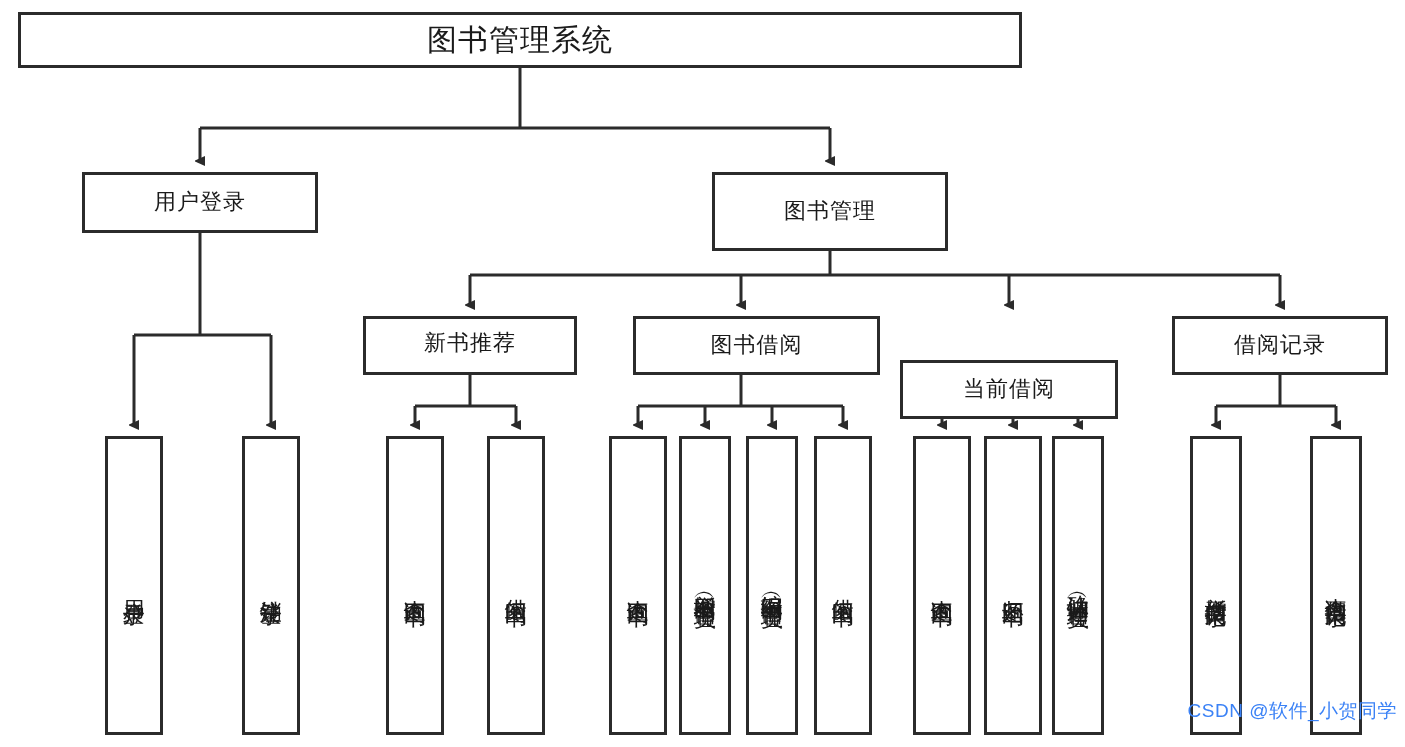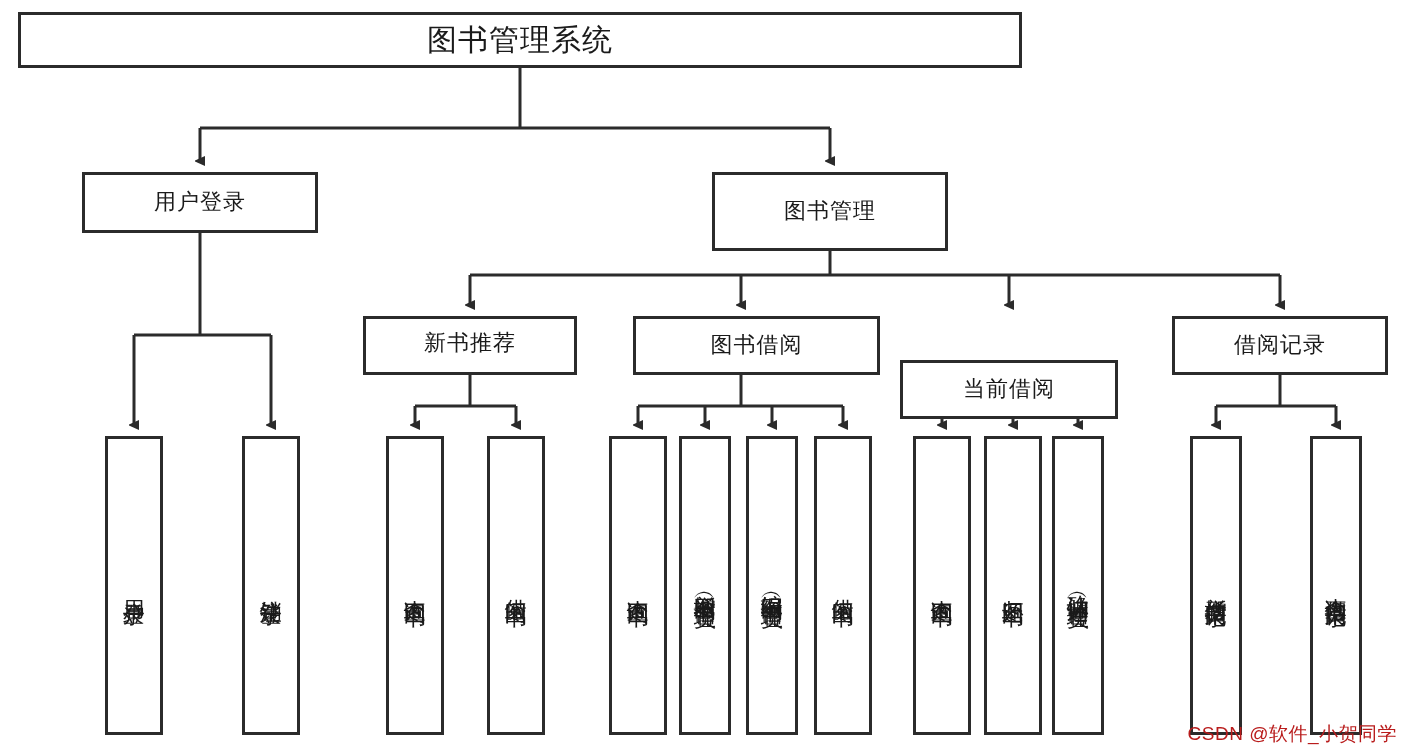--- a/index.html
+++ b/index.html
@@ -55,23 +55,23 @@
   }
   .node.root {
     font-size: 30px;
   }
   .node-label {
     display: block;
   }
   .watermark {
     position: absolute;
     right: 8px;
-    bottom: 0;
+    bottom: 23px;
     font-size: 19px;
-    color: #b91c1c;
+    color: #3b82f6;
     letter-spacing: 0.5px;
     z-index: 5;
     white-space: nowrap;
     user-select: none;
   }
 </style>
 </head>
 <body>
 
 <div id="diagram-root">

